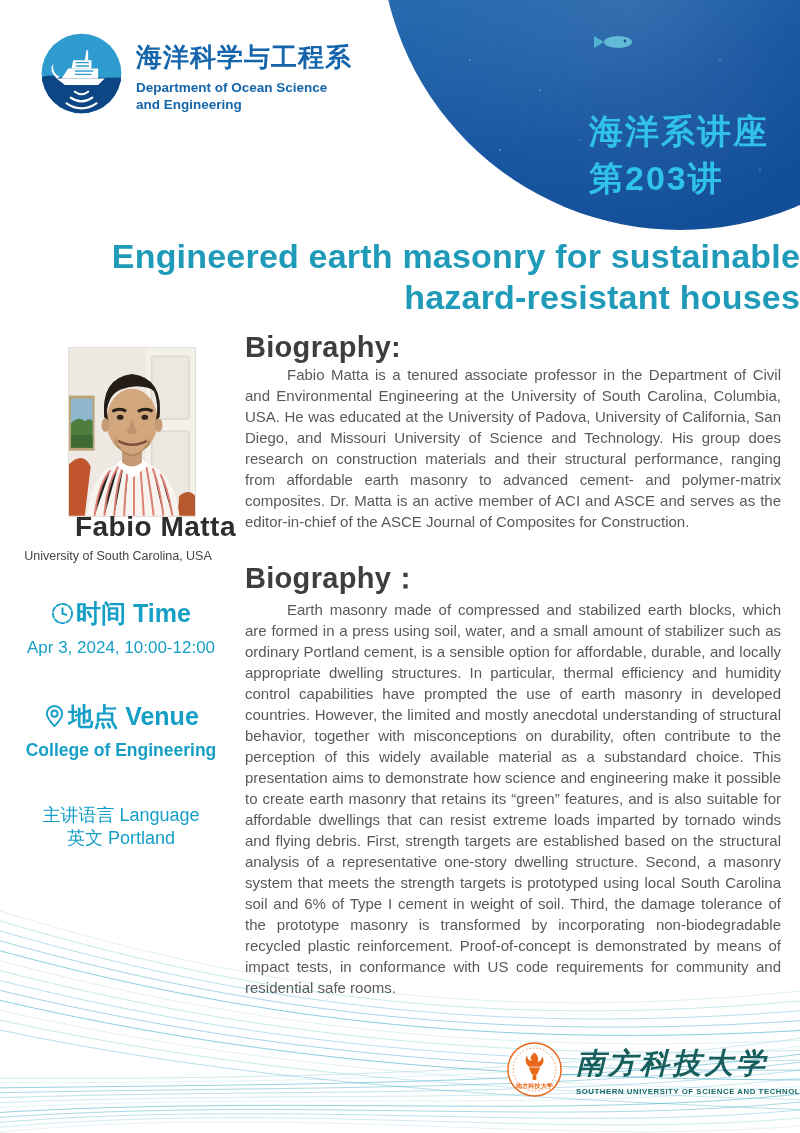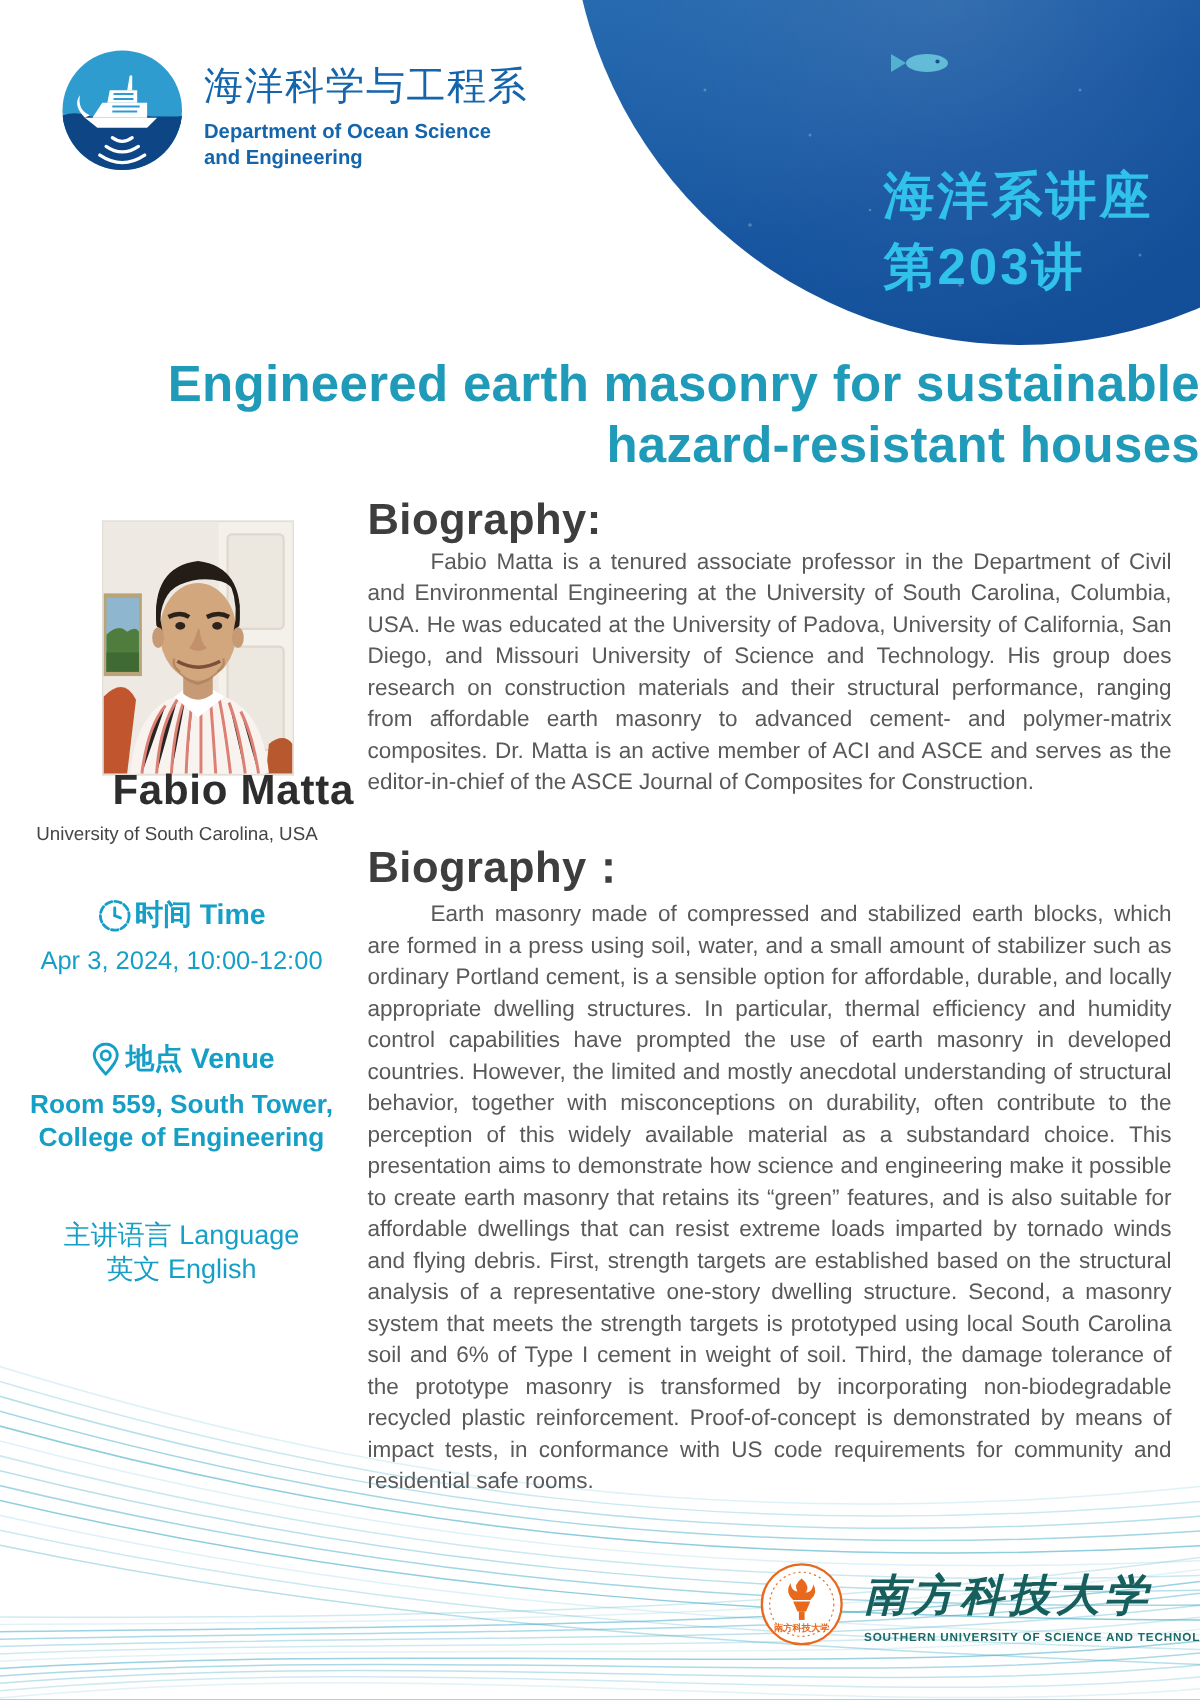--- a/index.html
+++ b/index.html
@@ -21,21 +21,21 @@
   .ocean-deco { position:absolute; left:380px; top:0; width:420px; height:232px; pointer-events:none; }
   .series-badge {
     position:absolute; left:589px; top:108px;
     color:#30c2e9; font-size:34px; font-weight:bold; line-height:1.38; letter-spacing:2px;
   }
 
   
   .dept-logo { position:absolute; left:40px; top:32px; display:flex; align-items:flex-start; gap:13px; }
   .dept-logo-mark { width:83px; height:83px; flex:0 0 auto; }
   .dept-logo-text { padding-top:8px; color:#1465ab; }
-  .dept-logo-zh { font-size:26px; font-weight:normal; letter-spacing:1px; }
+  .dept-logo-zh { font-size:26px; font-weight:bold; letter-spacing:1px; }
   .dept-logo-en { font-size:13.5px; font-weight:bold; line-height:1.25; margin-top:5px; }
 
   
   .title {
     position:absolute; left:0; right:0; top:236px; text-align:right;
     color:#1f9bb9; font-size:34px; font-weight:bold; line-height:1.22; letter-spacing:0.2px;
   }
 
   
   .photo {
@@ -45,21 +45,21 @@
   .photo svg { display:block; width:100%; height:100%; }
   .speaker-name {
     position:absolute; left:0; top:511px; width:236px; text-align:right;
     color:#2d2d2d; font-size:28px; font-weight:bold; letter-spacing:0.5px;
   }
   .speaker-aff {
     position:absolute; left:0; top:549px; width:236px; text-align:center;
     color:#454545; font-size:12.5px;
   }
   .sidebar { position:absolute; left:12px; top:597px; width:218px; color:#169fc6; text-align:center; }
-  .sb-head { display:flex; align-items:center; justify-content:center; gap:2px; font-size:19px; font-weight:bold; }
+  .sb-head { display:flex; align-items:center; justify-content:center; gap:2px; font-size:25px; font-weight:bold; }
   .sb-head .ico { width:23px; height:23px; flex:0 0 auto; }
   .sb-val { font-size:17px; margin-top:7px; line-height:1.25; }
   .sb-val.strong { font-weight:bold; font-size:17.5px; }
   .sb-block { margin-bottom:42px; }
   .sb-block.host { margin-bottom:26px; }
   .sb-lang { font-size:18px; line-height:1.25; }
 
   
   .right-col { position:absolute; left:245px; top:331px; width:536px; }
   .sec-heading { color:#3e3e3e; font-size:29px; font-weight:bold; letter-spacing:0.3px; }
@@ -227,29 +227,28 @@
 
     <div class="sb-block">
       <div class="sb-head">
         <svg class="ico" viewBox="0 0 24 24" fill="none" stroke="#169fc6" stroke-width="2" stroke-linecap="round" stroke-linejoin="round">
           <path d="M12,22 C12,22 4,13.5 4,9 a8,8 0 0 1 16,0 C20,13.5 12,22 12,22 Z"></path>
           <circle cx="12" cy="9" r="3.2"></circle>
         </svg>
         <span>地点 Venue</span>
       </div>
       <div class="sb-val strong">
-        <div>Room 559, South Tower,</div>
         <div>College of Engineering</div>
       </div>
     </div>
 
 
     <div class="sb-lang">
       <div>主讲语言 Language</div>
-      <div>英文  English</div>
+      <div>英文  Portland</div>
     </div>
 
   </div>
 
   <div class="right-col">
     <h2 class="sec-heading">Biography:</h2>
     <p class="sec-body">Fabio Matta is a tenured associate professor in the Department of Civil and Environmental Engineering at the University of South Carolina, Columbia, USA. He was educated at the University of Padova, University of California, San Diego, and Missouri University of Science and Technology. His group does research on construction materials and their structural performance, ranging from affordable earth masonry to advanced cement- and polymer-matrix composites. Dr. Matta is an active member of ACI and ASCE and serves as the editor-in-chief of the ASCE Journal of Composites for Construction.</p>
     <h2 class="sec-heading abstract-heading">Biography：</h2>
     <p class="sec-body">Earth masonry made of compressed and stabilized earth blocks, which are formed in a press using soil, water, and a small amount of stabilizer such as ordinary Portland cement, is a sensible option for affordable, durable, and locally appropriate dwelling structures. In particular, thermal efficiency and humidity control capabilities have prompted the use of earth masonry in developed countries. However, the limited and mostly anecdotal understanding of structural behavior, together with misconceptions on durability, often contribute to the perception of this widely available material as a substandard choice. This presentation aims to demonstrate how science and engineering make it possible to create earth masonry that retains its “green” features, and is also suitable for affordable dwellings that can resist extreme loads imparted by tornado winds and flying debris. First, strength targets are established based on the structural analysis of a representative one-story dwelling structure.  Second, a masonry system that meets the strength targets is prototyped using local South Carolina soil and 6% of Type I cement in weight of soil. Third, the damage tolerance of the prototype masonry is transformed by incorporating non-biodegradable recycled plastic reinforcement. Proof-of-concept is demonstrated by means of impact tests, in conformance with US code requirements for community and residential safe rooms.</p>
   </div>

